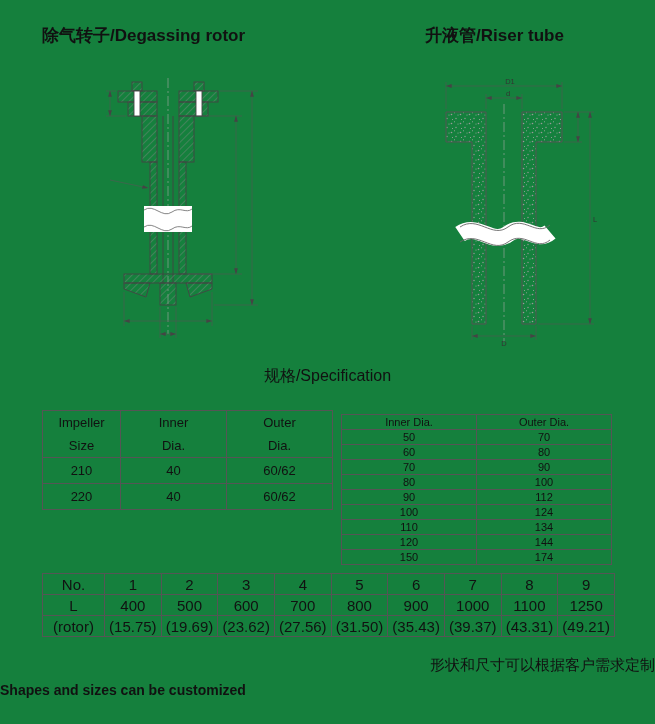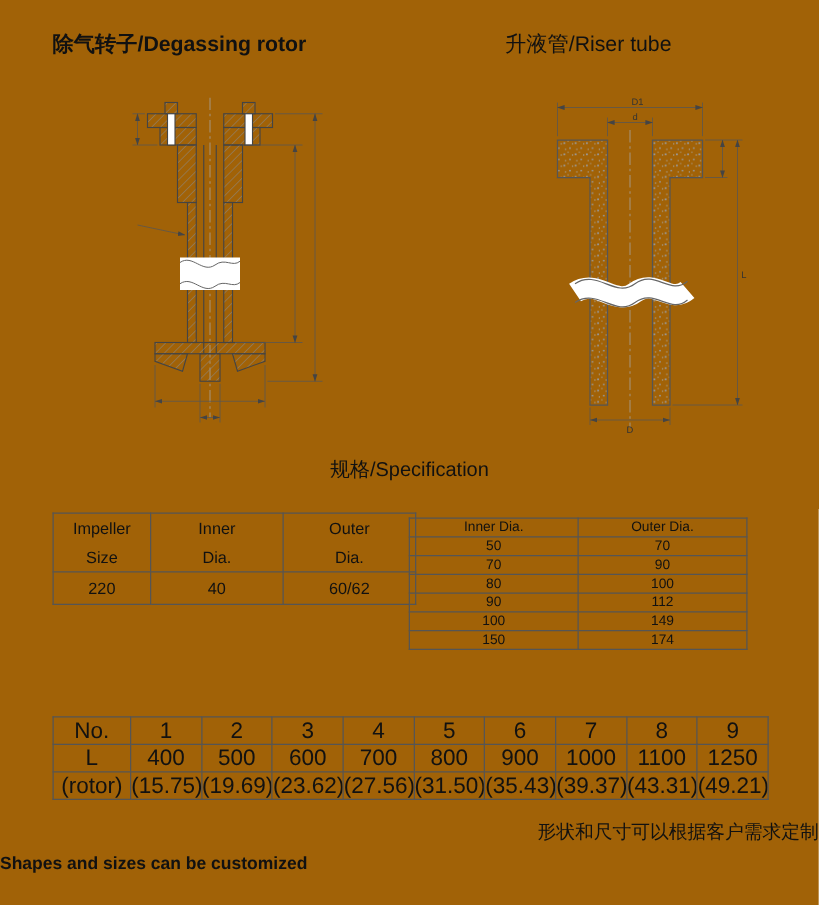--- a/index.html
+++ b/index.html
@@ -1,38 +1,38 @@
 <!DOCTYPE html>
 <html><head>
 <meta charset="utf-8">
 <style>
   html,body{margin:0;padding:0;}
   body{background:#ffffff;font-family:"Liberation Sans",sans-serif;}
-  #page{position:relative;width:655px;height:724px;background:#a16207;color:#111;overflow:hidden;}
+  #page{position:relative;width:655px;height:724px;background:#15803d;color:#111;overflow:hidden;}
 
   .h-left{position:absolute;left:42px;top:24px;font-size:17px;font-weight:700;}
-  .h-right{position:absolute;left:404px;top:24px;font-size:17px;font-weight:400;}
+  .h-right{position:absolute;left:425px;top:24px;font-size:17px;font-weight:700;}
   .spec{position:absolute;left:0;top:366px;width:100%;text-align:center;font-size:16px;font-weight:400;}
 
   .drawing{position:absolute;}
   #rotor-svg{left:88px;top:78px;}
   #riser-svg{left:432px;top:76px;}
 
   table{border-collapse:collapse;position:absolute;table-layout:fixed;}
   th,td{border:1px solid #555;text-align:center;font-weight:400;padding:0;overflow:hidden;}
 
   #impeller-table{left:42px;top:410px;width:290px;font-size:13px;padding-left:32px;}
   #impeller-table th{height:46px;vertical-align:middle;}
   #impeller-table td{height:25px;}
   .hl2{margin-top:8px;}
 
-  #diameter-table{left:327px;top:414px;width:270px;font-size:11px;padding-left:48px;}
+  #diameter-table{left:341px;top:414px;width:270px;font-size:11px;padding-left:48px;}
   #diameter-table th,#diameter-table td{height:14px;line-height:14px;}
 
-  #length-table{left:42px;top:573px;width:573px;font-size:18px;}
+  #length-table{left:42px;top:573px;width:573px;font-size:15px;}
   #length-table th,#length-table td{height:20px;}
 
   .footer-zh{position:absolute;left:0;top:656px;width:100%;text-align:right;font-size:15px;}
   .footer-en{position:absolute;left:0;top:682px;width:100%;text-align:left;font-size:14px;font-weight:600;}
 </style>
 </head>
 <body>
 
 <div id="page">
 
@@ -154,20 +154,25 @@
           <th>
             <div>Inner</div>
             <div class="hl2">Dia.</div>
           </th>
           <th>
             <div>Outer</div>
             <div class="hl2">Dia.</div>
           </th>
         </tr>
         <tr>
+          <td>210</td>
+          <td>40</td>
+          <td>60/62</td>
+        </tr>
+        <tr>
           <td>220</td>
           <td>40</td>
           <td>60/62</td>
         </tr>
       </tbody>
   </table>
 
   <table id="diameter-table">
     <colgroup>
         <col style="width:135px">
@@ -176,34 +181,46 @@
     <tbody id="diameter-body">
         <tr>
           <th>Inner Dia.</th>
           <th>Outer Dia.</th>
         </tr>
         <tr>
           <td>50</td>
           <td>70</td>
         </tr>
         <tr>
+          <td>60</td>
+          <td>80</td>
+        </tr>
+        <tr>
           <td>70</td>
           <td>90</td>
         </tr>
         <tr>
           <td>80</td>
           <td>100</td>
         </tr>
         <tr>
           <td>90</td>
           <td>112</td>
         </tr>
         <tr>
           <td>100</td>
-          <td>149</td>
+          <td>124</td>
+        </tr>
+        <tr>
+          <td>110</td>
+          <td>134</td>
+        </tr>
+        <tr>
+          <td>120</td>
+          <td>144</td>
         </tr>
         <tr>
           <td>150</td>
           <td>174</td>
         </tr>
       </tbody>
   </table>
 
   <table id="length-table">
     <colgroup>

